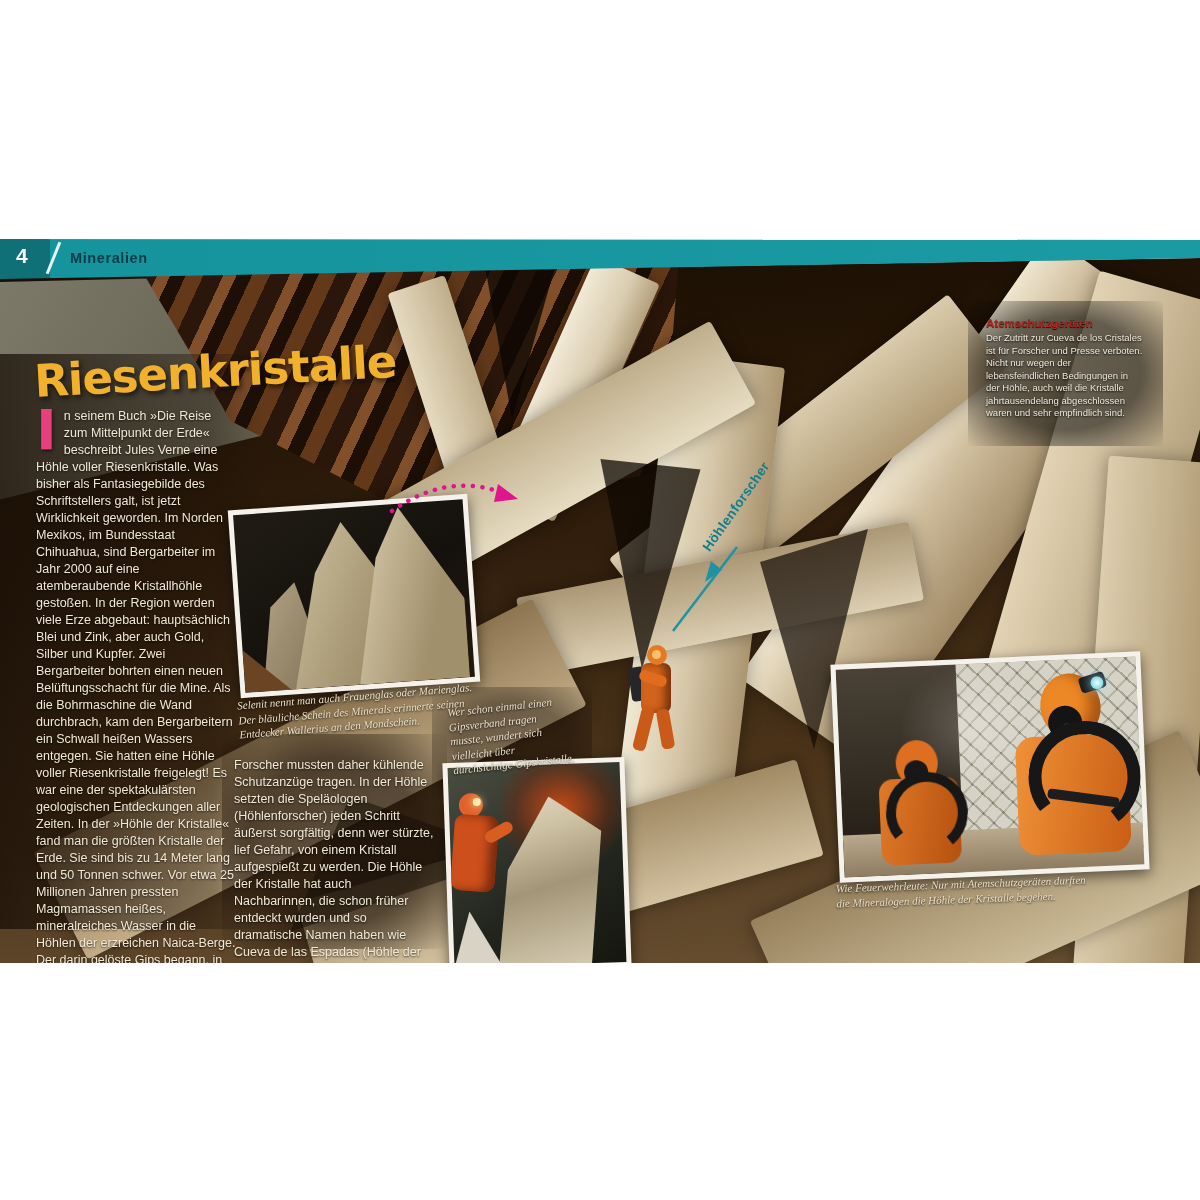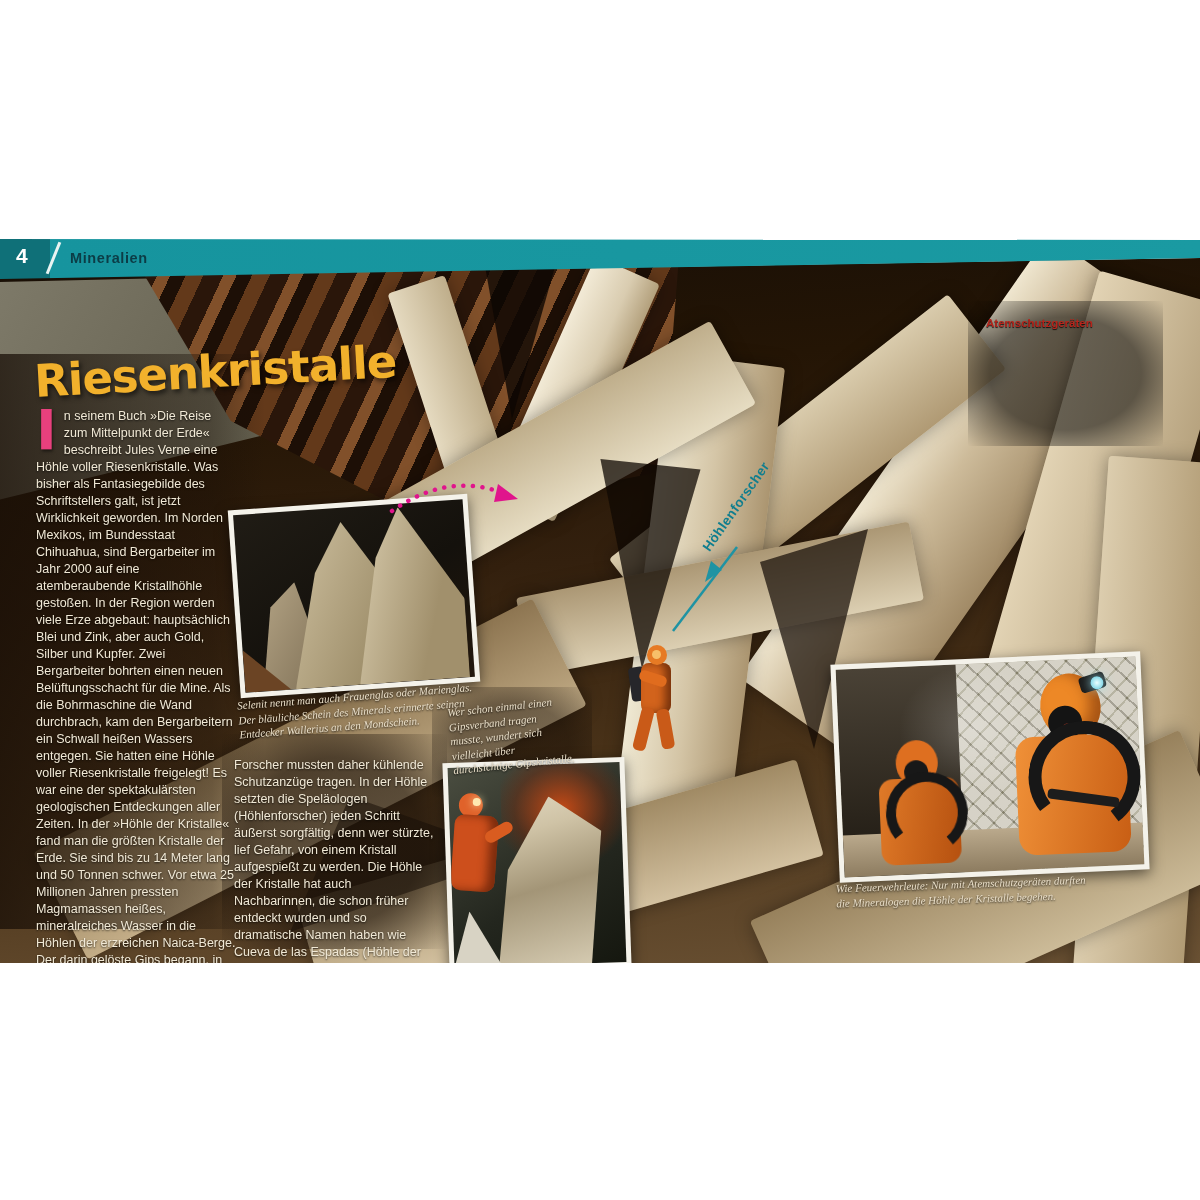--- a/index.html
+++ b/index.html
@@ -206,16 +206,17 @@
     </div>
 
     <div class="bodytext col2">Forscher mussten daher kühlende Schutzanzüge tragen. In der Höhle setzten die Speläologen (Höhlenforscher) jeden Schritt äußerst sorgfältig, denn wer stürzte, lief Gefahr, von einem Kristall aufgespießt zu werden. Die Höhle der Kristalle hat auch Nachbarinnen, die schon früher entdeckt wurden und so dramatische Namen haben wie Cueva de las Espadas (Höhle der Schwerter), Ojo de la Reina (Auge der Königin) und Cueva de las Velas (Höhle der Segel).</div>
 
     <div class="caption cap1">Selenit nennt man auch Frauenglas oder Marienglas. Der bläuliche Schein des Minerals erinnerte seinen Entdecker Wallerius an den Mondschein.</div>
     <div class="caption cap2">Wer schon einmal einen Gipsverband tragen musste, wundert sich vielleicht über durchsichtige Gipskristalle.</div>
     <div class="caption cap3">Wie Feuerwehrleute: Nur mit Atemschutzgeräten durften die Mineralogen die Höhle der Kristalle begehen.</div>
 
     <div class="infobox">
       <h4>Atemschutzgeräten</h4>
+      <p>Der Zutritt zur Cueva de los Cristales ist für Forscher und Presse verboten. Nicht nur wegen der lebensfeindlichen Bedingungen in der Höhle, auch weil die Kristalle jahrtausendelang abgeschlossen waren und sehr empfindlich sind.</p>
     </div>
 
   </div>
 </div>
 
 </body></html>

